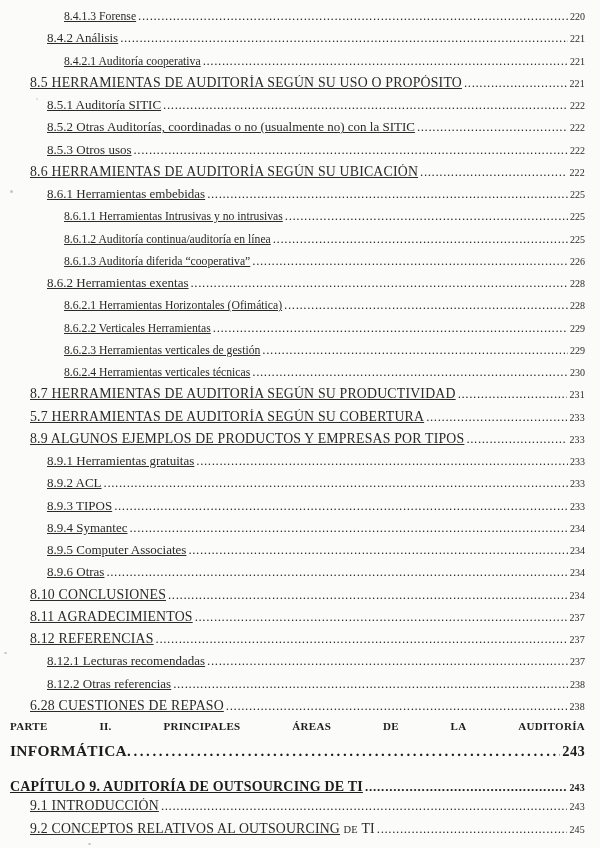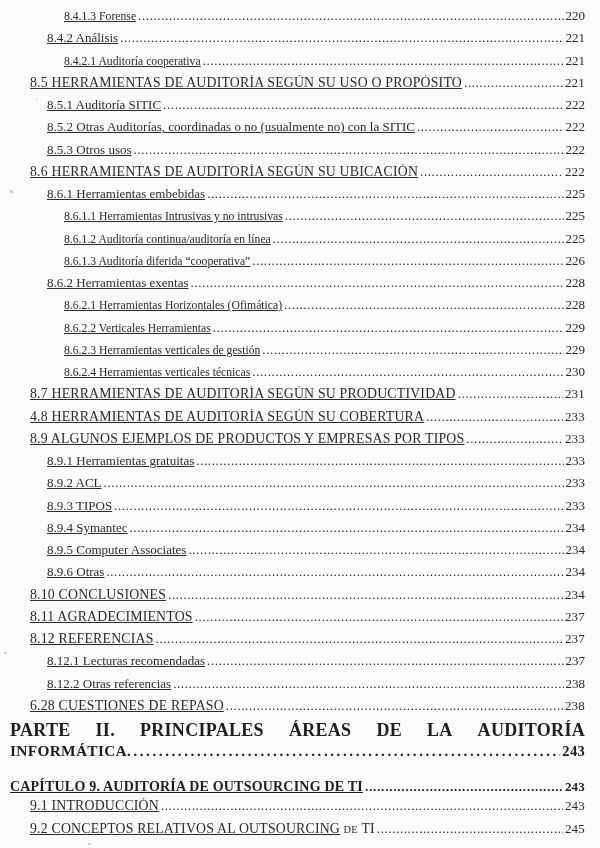--- a/index.html
+++ b/index.html
@@ -38,36 +38,36 @@
     white-space: nowrap;
     font-size: 13px;
     letter-spacing: 0.6px;
     margin-left: 2px;
     min-width: 8px;
   }
   .dots::after {
     content: "........................................................................................................................................................................................................................................................";
   }
   .page-num {
-    font-size: 13px;
+    font-size: 10px;
     padding-left: 2px;
     flex-shrink: 0;
   }
   .sc { font-size: 0.76em; margin-left: 3.5px; }
   .tail { margin-left: 3.5px; }
 
   
   .part-line1 {
     display: flex;
     justify-content: space-between;
     align-items: baseline;
     padding-left: 10px;
     height: 21.5px;
     font-weight: bold;
-    font-size: 18px;
+    font-size: 11px;
     color: #1d1d1d;
     letter-spacing: 0.3px;
     overflow: hidden;
   }
   .part-line2 {
     display: flex;
     align-items: baseline;
     padding-left: 10px;
     height: 21.5px;
     font-weight: bold;
@@ -202,21 +202,21 @@
       <span class="title">8.6.2.4 Herramientas verticales técnicas</span>
       <span class="dots"></span>
       <span class="page-num">230</span>
     </div>
     <div class="toc-row lvl1">
       <span class="title">8.7 HERRAMIENTAS DE AUDITORÍA SEGÚN SU PRODUCTIVIDAD</span>
       <span class="dots"></span>
       <span class="page-num">231</span>
     </div>
     <div class="toc-row lvl1">
-      <span class="title">4.8 HERRAMIENTAS DE AUDITORÍA SEGÚN SU COBERTURA</span>
+      <span class="title">5.7 HERRAMIENTAS DE AUDITORÍA SEGÚN SU COBERTURA</span>
       <span class="dots"></span>
       <span class="page-num">233</span>
     </div>
     <div class="toc-row lvl1">
       <span class="title">8.9 ALGUNOS EJEMPLOS DE PRODUCTOS Y EMPRESAS POR TIPOS</span>
       <span class="dots"></span>
       <span class="page-num">233</span>
     </div>
     <div class="toc-row lvl2">
       <span class="title">8.9.1 Herramientas gratuitas</span>

